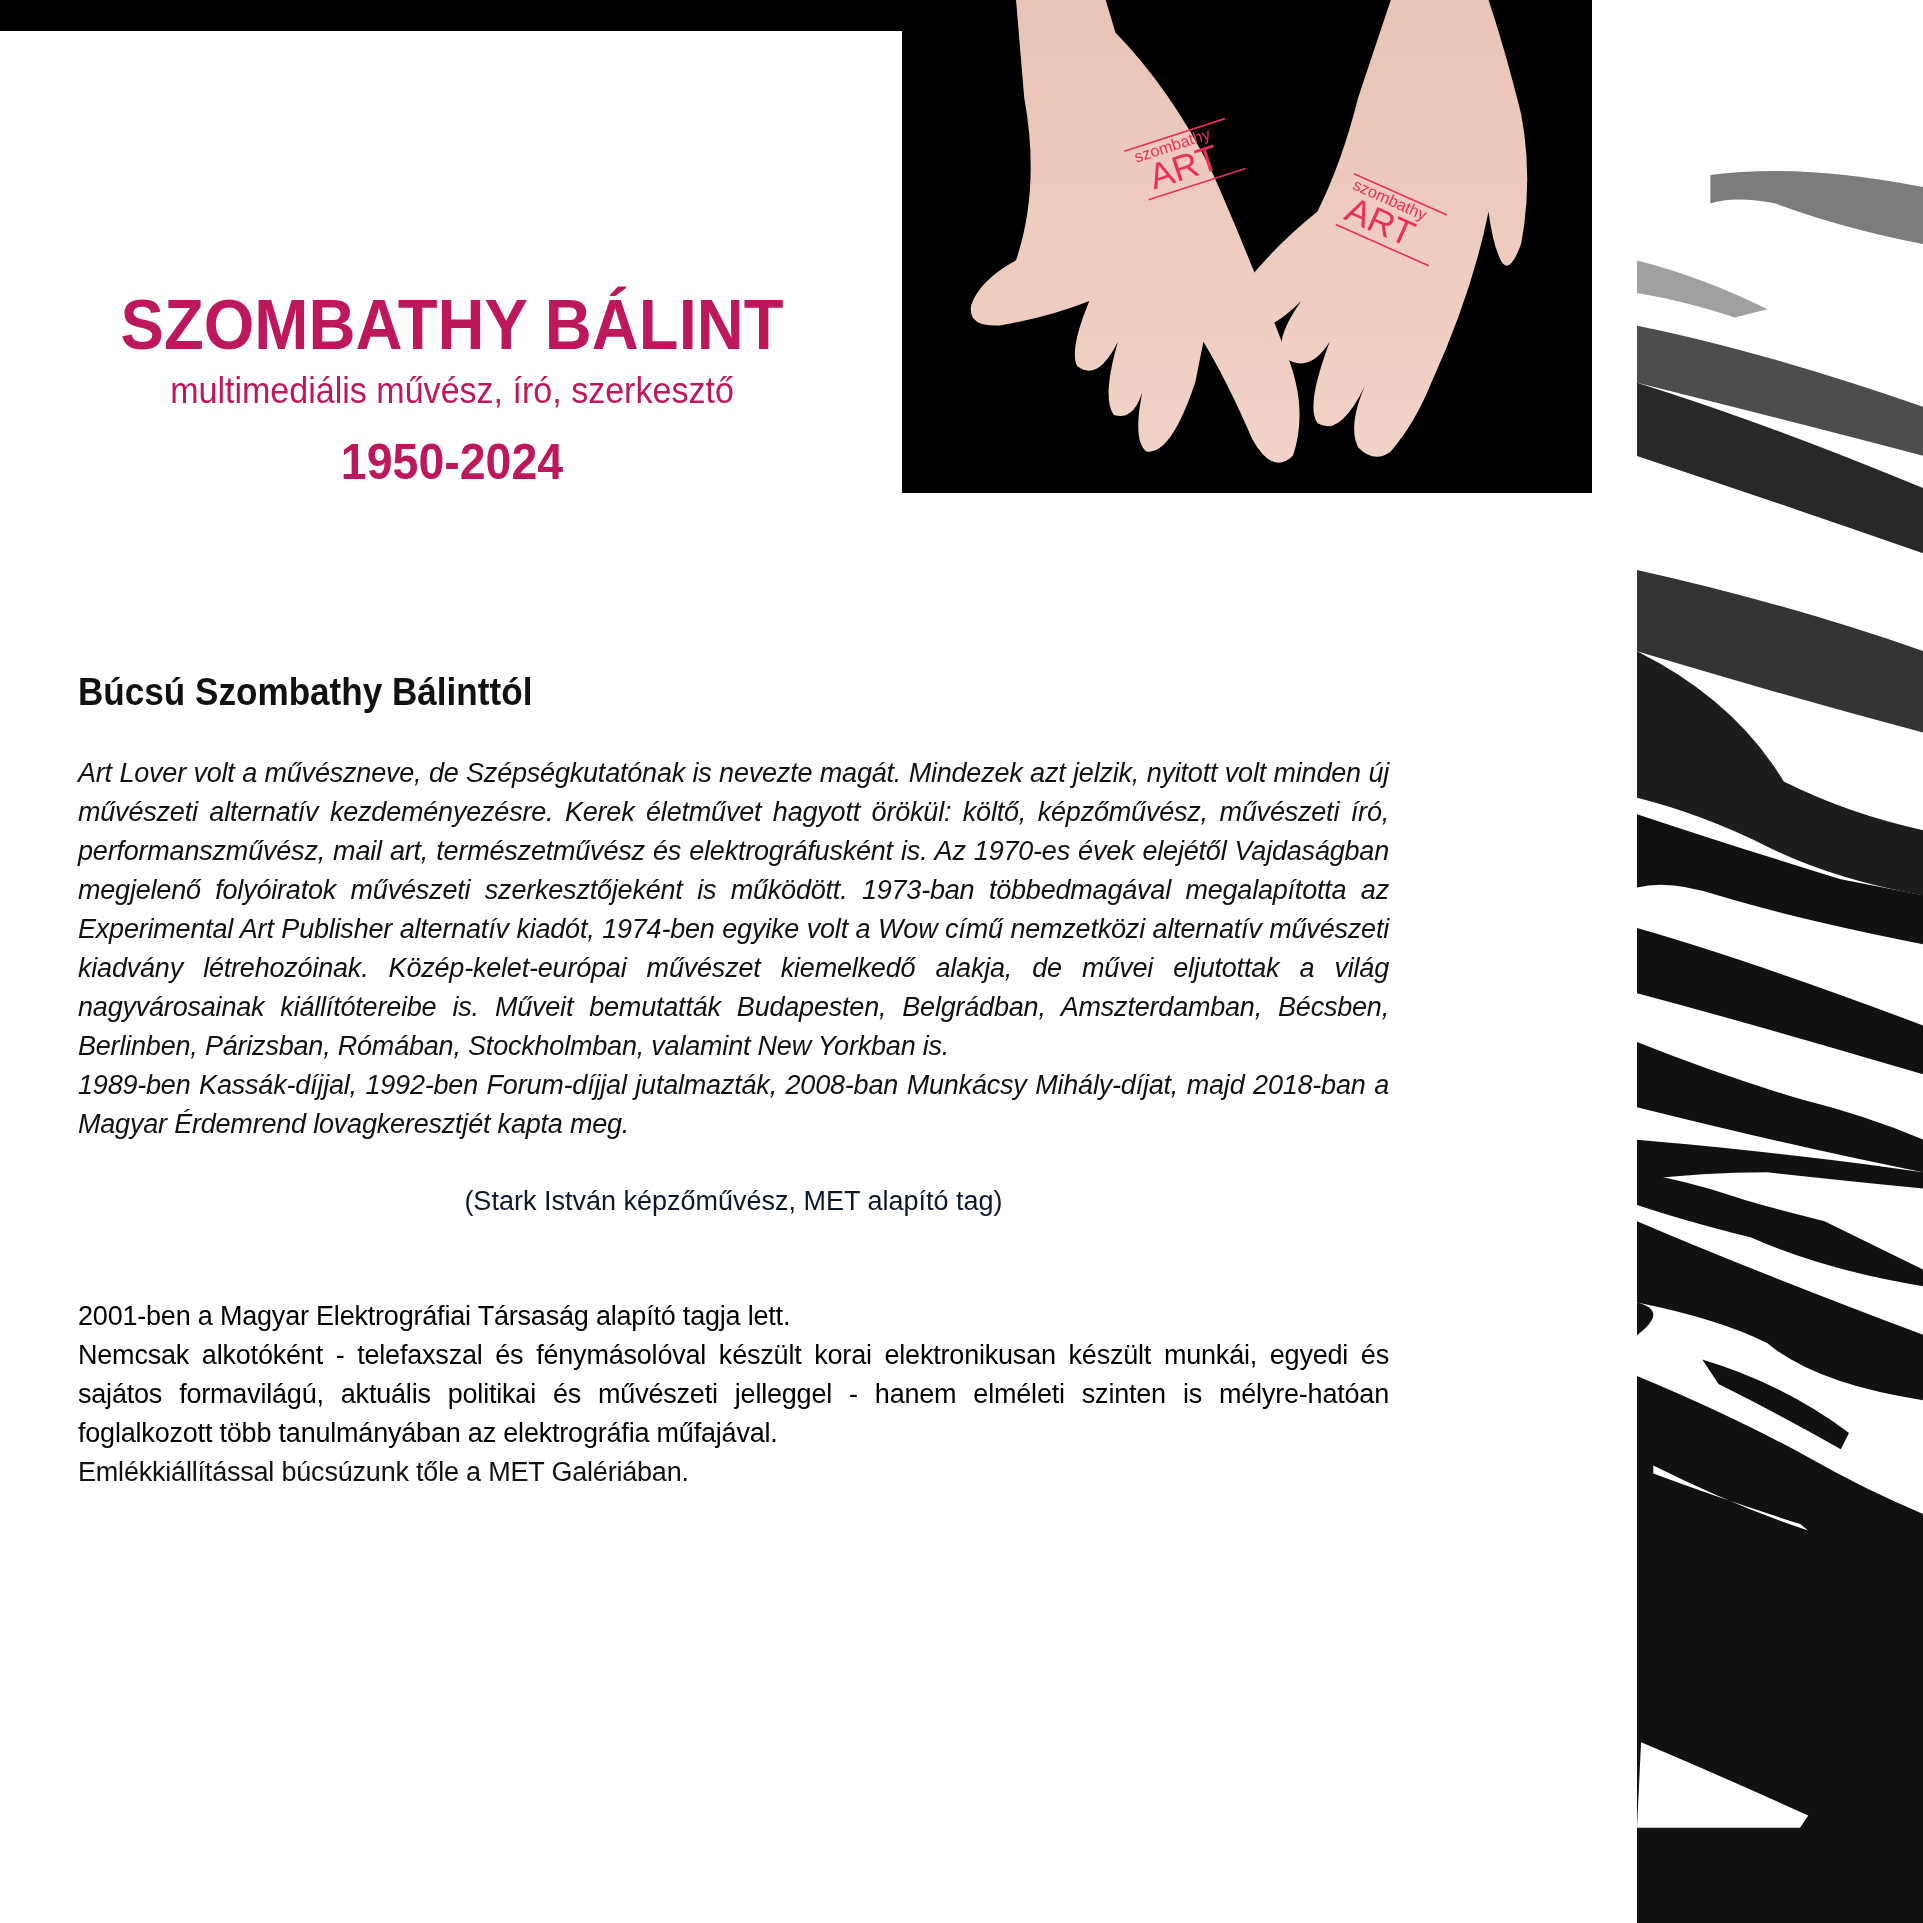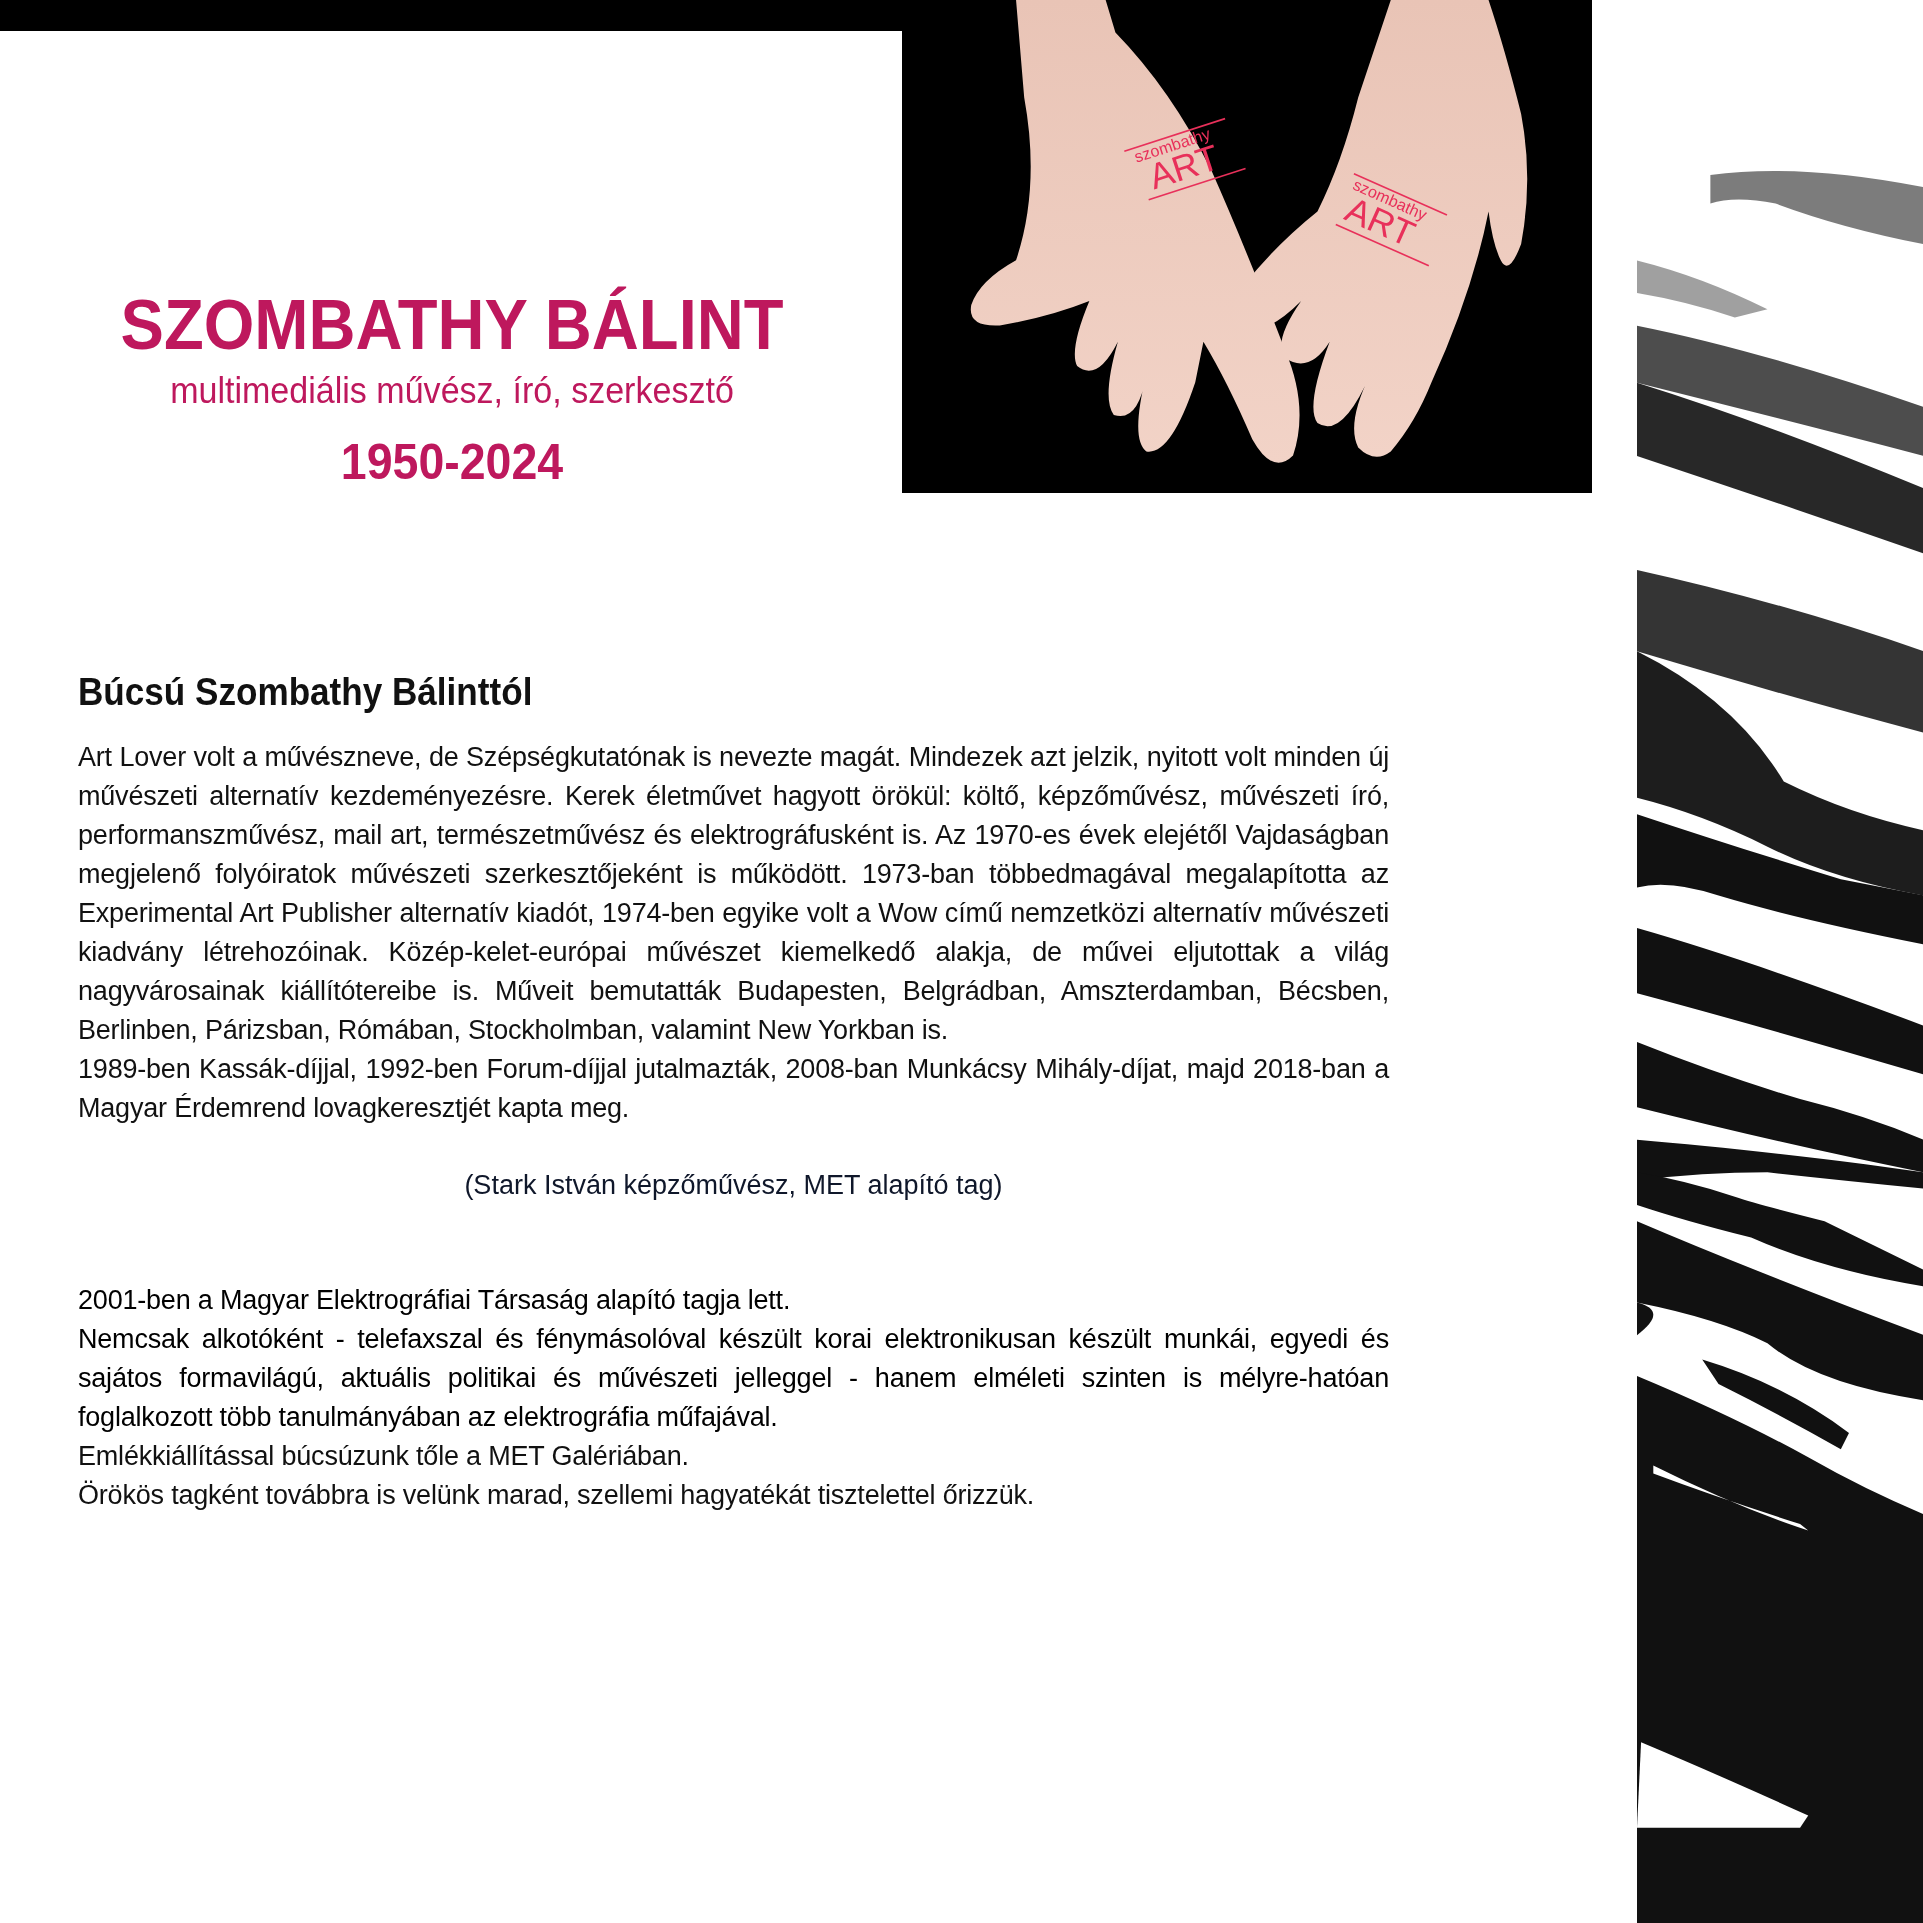--- a/index.html
+++ b/index.html
@@ -11,21 +11,21 @@
     .photo { position: absolute; left: 902px; top: 0; width: 690px; height: 493px; background: #000; overflow: hidden; }
     .photo svg { display: block; width: 100%; height: 100%; }
 
     .header { position: absolute; left: 49px; top: 285px; width: 806px; text-align: center; color: #be185d; }
     .header .name { font-weight: bold; font-size: 70px; letter-spacing: 0px; line-height: 81px; transform: scaleX(0.93); transform-origin: center; white-space: nowrap; }
     .header .role { font-size: 37px; line-height: 49px; margin-top: 0px; transform: scaleX(0.92); transform-origin: center; white-space: nowrap; }
     .header .years { font-weight: bold; font-size: 50px; line-height: 65px; margin-top: 14.7px; transform: scaleX(0.93); white-space: nowrap; }
 
     .article { position: absolute; left: 78px; top: 666px; width: 1311px; }
     .article h2 { font-size: 39px; font-weight: bold; line-height: 52px; color: #111; transform: scaleX(0.9); transform-origin: left; white-space: nowrap; }
-    .article .body { margin-top: 20px; font-size: 27px; line-height: 39px; text-align: justify; color: #111; letter-spacing: -0.2px; }
+    .article .body { margin-top: 36px; font-size: 27px; line-height: 39px; text-align: justify; color: #111; letter-spacing: -0.2px; font-style: italic; }
     .article .body p { margin: 0; }
     .article .credit { margin-top: 38px; text-align: center; font-size: 27px; line-height: 38px; color: #0f172a; }
     .article .section2 { margin-top: 77px; font-size: 27px; line-height: 39px; text-align: justify; color: #000000; letter-spacing: -0.2px; }
     .article .section3 { font-size: 27px; line-height: 39px; color: #111; letter-spacing: -0.2px; }
 
     .art-strip { position: absolute; left: 1637px; top: 0; width: 287px; height: 1923px; overflow: hidden; }
     .art-strip svg { display: block; width: 100%; height: 100%; }
   </style>
 </head>
 <body>
@@ -74,21 +74,20 @@
     <p>Art Lover volt a művészneve, de Szépségkutatónak is nevezte magát. Mindezek azt jelzik, nyitott volt minden új művészeti alternatív kezdeményezésre. Kerek életművet hagyott örökül: költő, képzőművész, művészeti író, performanszművész, mail art, természetművész és elektrográfusként is. Az 1970-es évek elejétől Vajdaságban megjelenő folyóiratok művészeti szerkesztőjeként is működött. 1973-ban többedmagával megalapította az Experimental Art Publisher alternatív kiadót, 1974-ben egyike volt a Wow című nemzetközi alternatív művészeti kiadvány létrehozóinak. Közép-kelet-európai művészet kiemelkedő alakja, de művei eljutottak a világ nagyvárosainak kiállítótereibe is. Műveit bemutatták Budapesten, Belgrádban, Amszterdamban, Bécsben, Berlinben, Párizsban, Rómában, Stockholmban, valamint New Yorkban is.</p>
     <p>1989-ben Kassák-díjjal, 1992-ben Forum-díjjal jutalmazták, 2008-ban Munkácsy Mihály-díjat, majd 2018-ban a Magyar Érdemrend lovagkeresztjét kapta meg.</p>
   </div>
   <div class="credit">(Stark István képzőművész, MET alapító tag)</div>
   <div class="section2">
     <p>2001-ben a Magyar Elektrográfiai Társaság alapító tagja lett.</p>
     <p>Nemcsak alkotóként - telefaxszal és fénymásolóval készült korai elektronikusan készült munkái, egyedi és sajátos formavilágú, aktuális politikai és művészeti jelleggel - hanem elméleti szinten is mélyre-hatóan foglalkozott több tanulmányában az elektrográfia műfajával.</p>
   </div>
   <div class="section3">
     <p>Emlékkiállítással búcsúzunk tőle a MET Galériában.</p>
-    <p>Örökös tagként továbbra is velünk marad, szellemi hagyatékát tisztelettel őrizzük.</p>
   </div>
 </div>
 
 <div class="art-strip">
   <svg viewBox="0 0 352 2362" preserveAspectRatio="none">
     <rect width="352" height="2362" fill="#fff"></rect>
     <g fill="#111">
 
       <path d="M90 215 Q200 200 352 230 L352 300 Q250 280 170 250 Q120 240 90 250 Z" opacity="0.55"></path>
       <path d="M0 320 Q80 340 160 380 L120 390 Q60 370 0 360 Z" opacity="0.4"></path>

